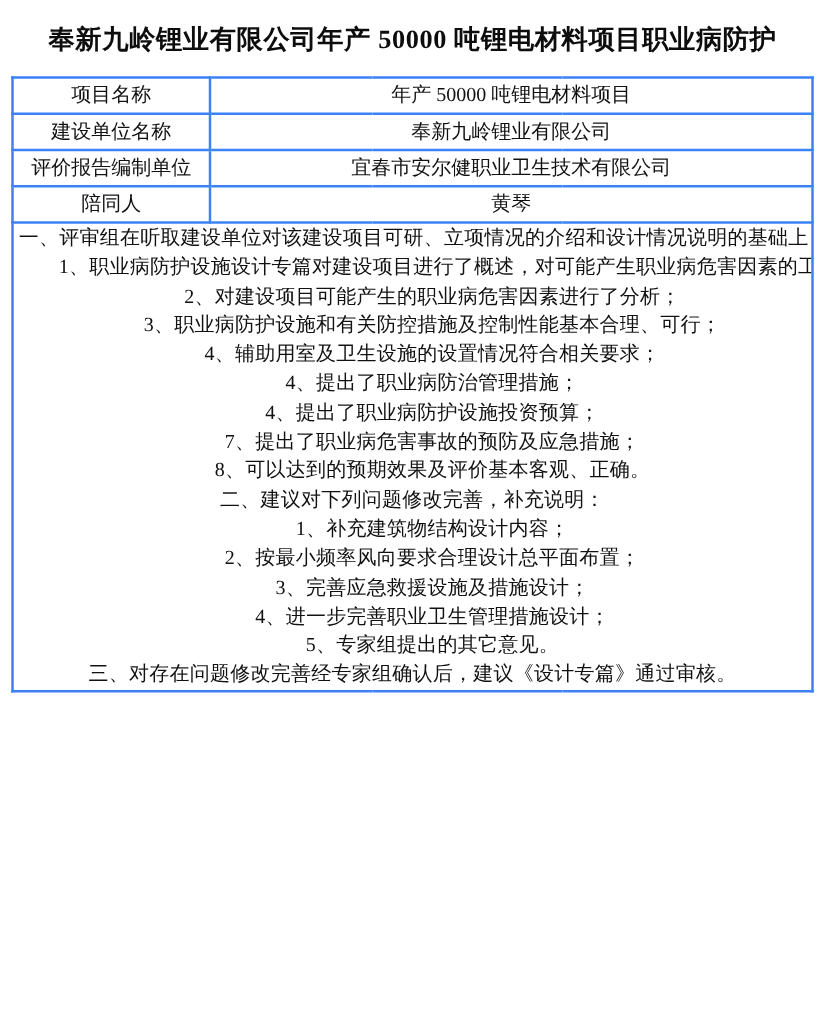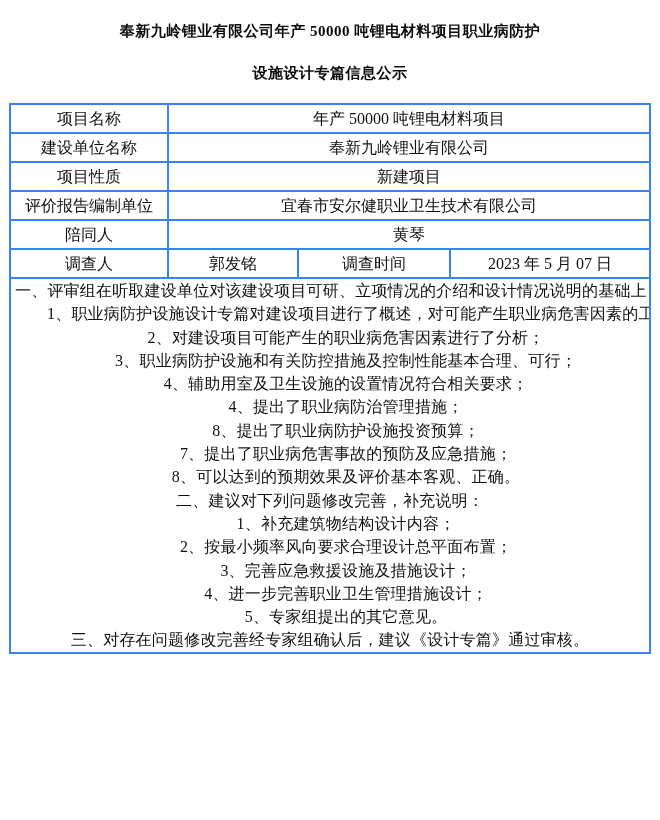--- a/index.html
+++ b/index.html
@@ -13,21 +13,21 @@
     position: relative;
     width: 660px;
     height: 820px;
     background: #ffffff;
     overflow: hidden;
   }
   .title {
     margin: 0;
     padding: 10px 14px 0 14px;
     text-align: center;
-    font-size: 15px;
+    font-size: 21px;
     font-weight: bold;
     line-height: 42px;
     letter-spacing: 0.5px;
     color: #0d0d0d;
   }
   table.info-table {
     border-collapse: collapse;
     table-layout: fixed;
     width: 640px;
     margin: 9px auto 0 auto;
@@ -58,66 +58,56 @@
   }
   .para.ind {
     text-indent: 2em;
   }
 </style>
 </head>
 <body>
 
 <div class="page">
 
-  <h1 class="title"><span>奉新九岭锂业有限公司年产 50000 吨锂电材料项目职业病防护</span><br><span>设施设计专篇信息公示</span></h1>
+  <h1 class="title"><span>奉新九岭锂业有限公司年产 50000 吨锂电材料项目职业病防护</span><br></h1>
 
   <table class="info-table">
     <colgroup>
       <col style="width:158px">
       <col style="width:130px">
       <col style="width:152px">
       <col style="width:200px">
     </colgroup>
     <tbody>
       <tr>
         <td>项目名称</td>
         <td colspan="3">年产 50000 吨锂电材料项目</td>
       </tr>
       <tr>
         <td>建设单位名称</td>
         <td colspan="3">奉新九岭锂业有限公司</td>
       </tr>
       <tr>
-        <td>项目性质</td>
-        <td colspan="3">新建项目</td>
-      </tr>
-      <tr>
         <td>评价报告编制单位</td>
         <td colspan="3">宜春市安尔健职业卫生技术有限公司</td>
       </tr>
       <tr>
         <td>陪同人</td>
         <td colspan="3">黄琴</td>
-      </tr>
-      <tr>
-        <td>调查人</td>
-        <td>郭发铭</td>
-        <td>调查时间</td>
-        <td>2023 年 5 月 07 日</td>
       </tr>
       <tr>
         <td colspan="4" class="opinion-cell">
           <div>
               <div class="para">一、评审组在听取建设单位对该建设项目可研、立项情况的介绍和设计情况说明的基础上，查阅了有关资料，评审了《设计专篇》，经过认真讨论，形成以下意见：</div>
               <div class="para ind">1、职业病防护设施设计专篇对建设项目进行了概述，对可能产生职业病危害因素的工作场所、工艺设备、原辅材料等进行了描述；</div>
               <div class="para ind">2、对建设项目可能产生的职业病危害因素进行了分析；</div>
               <div class="para ind">3、职业病防护设施和有关防控措施及控制性能基本合理、可行；</div>
               <div class="para ind">4、辅助用室及卫生设施的设置情况符合相关要求；</div>
               <div class="para ind">4、提出了职业病防治管理措施；</div>
-              <div class="para ind">8、提出了职业病防护设施投资预算；</div>
+              <div class="para ind">4、提出了职业病防护设施投资预算；</div>
               <div class="para ind">7、提出了职业病危害事故的预防及应急措施；</div>
               <div class="para ind">8、可以达到的预期效果及评价基本客观、正确。</div>
               <div class="para">二、建议对下列问题修改完善，补充说明：</div>
               <div class="para ind">1、补充建筑物结构设计内容；</div>
               <div class="para ind">2、按最小频率风向要求合理设计总平面布置；</div>
               <div class="para ind">3、完善应急救援设施及措施设计；</div>
               <div class="para ind">4、进一步完善职业卫生管理措施设计；</div>
               <div class="para ind">5、专家组提出的其它意见。</div>
               <div class="para">三、对存在问题修改完善经专家组确认后，建议《设计专篇》通过审核。</div>
             </div>

